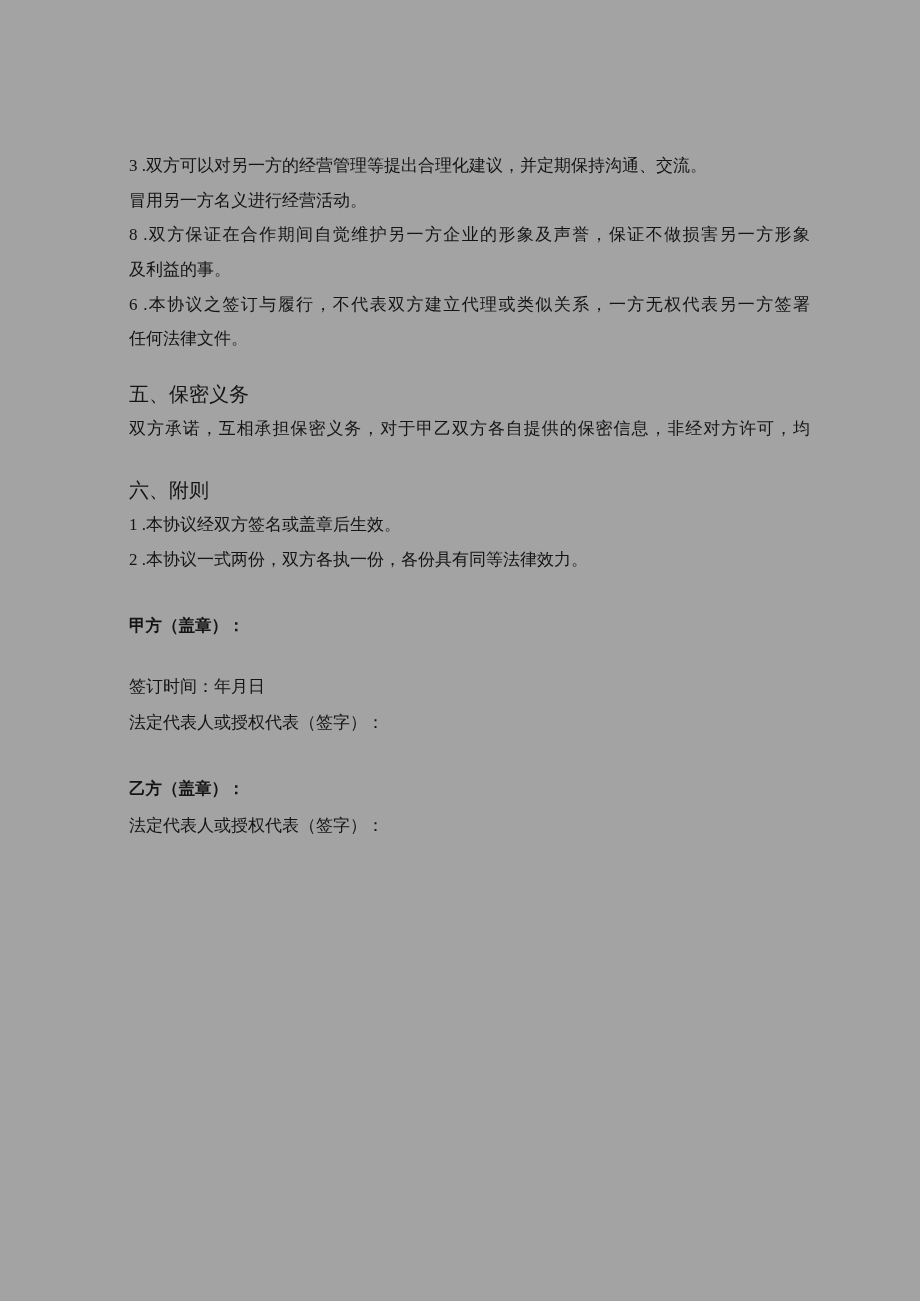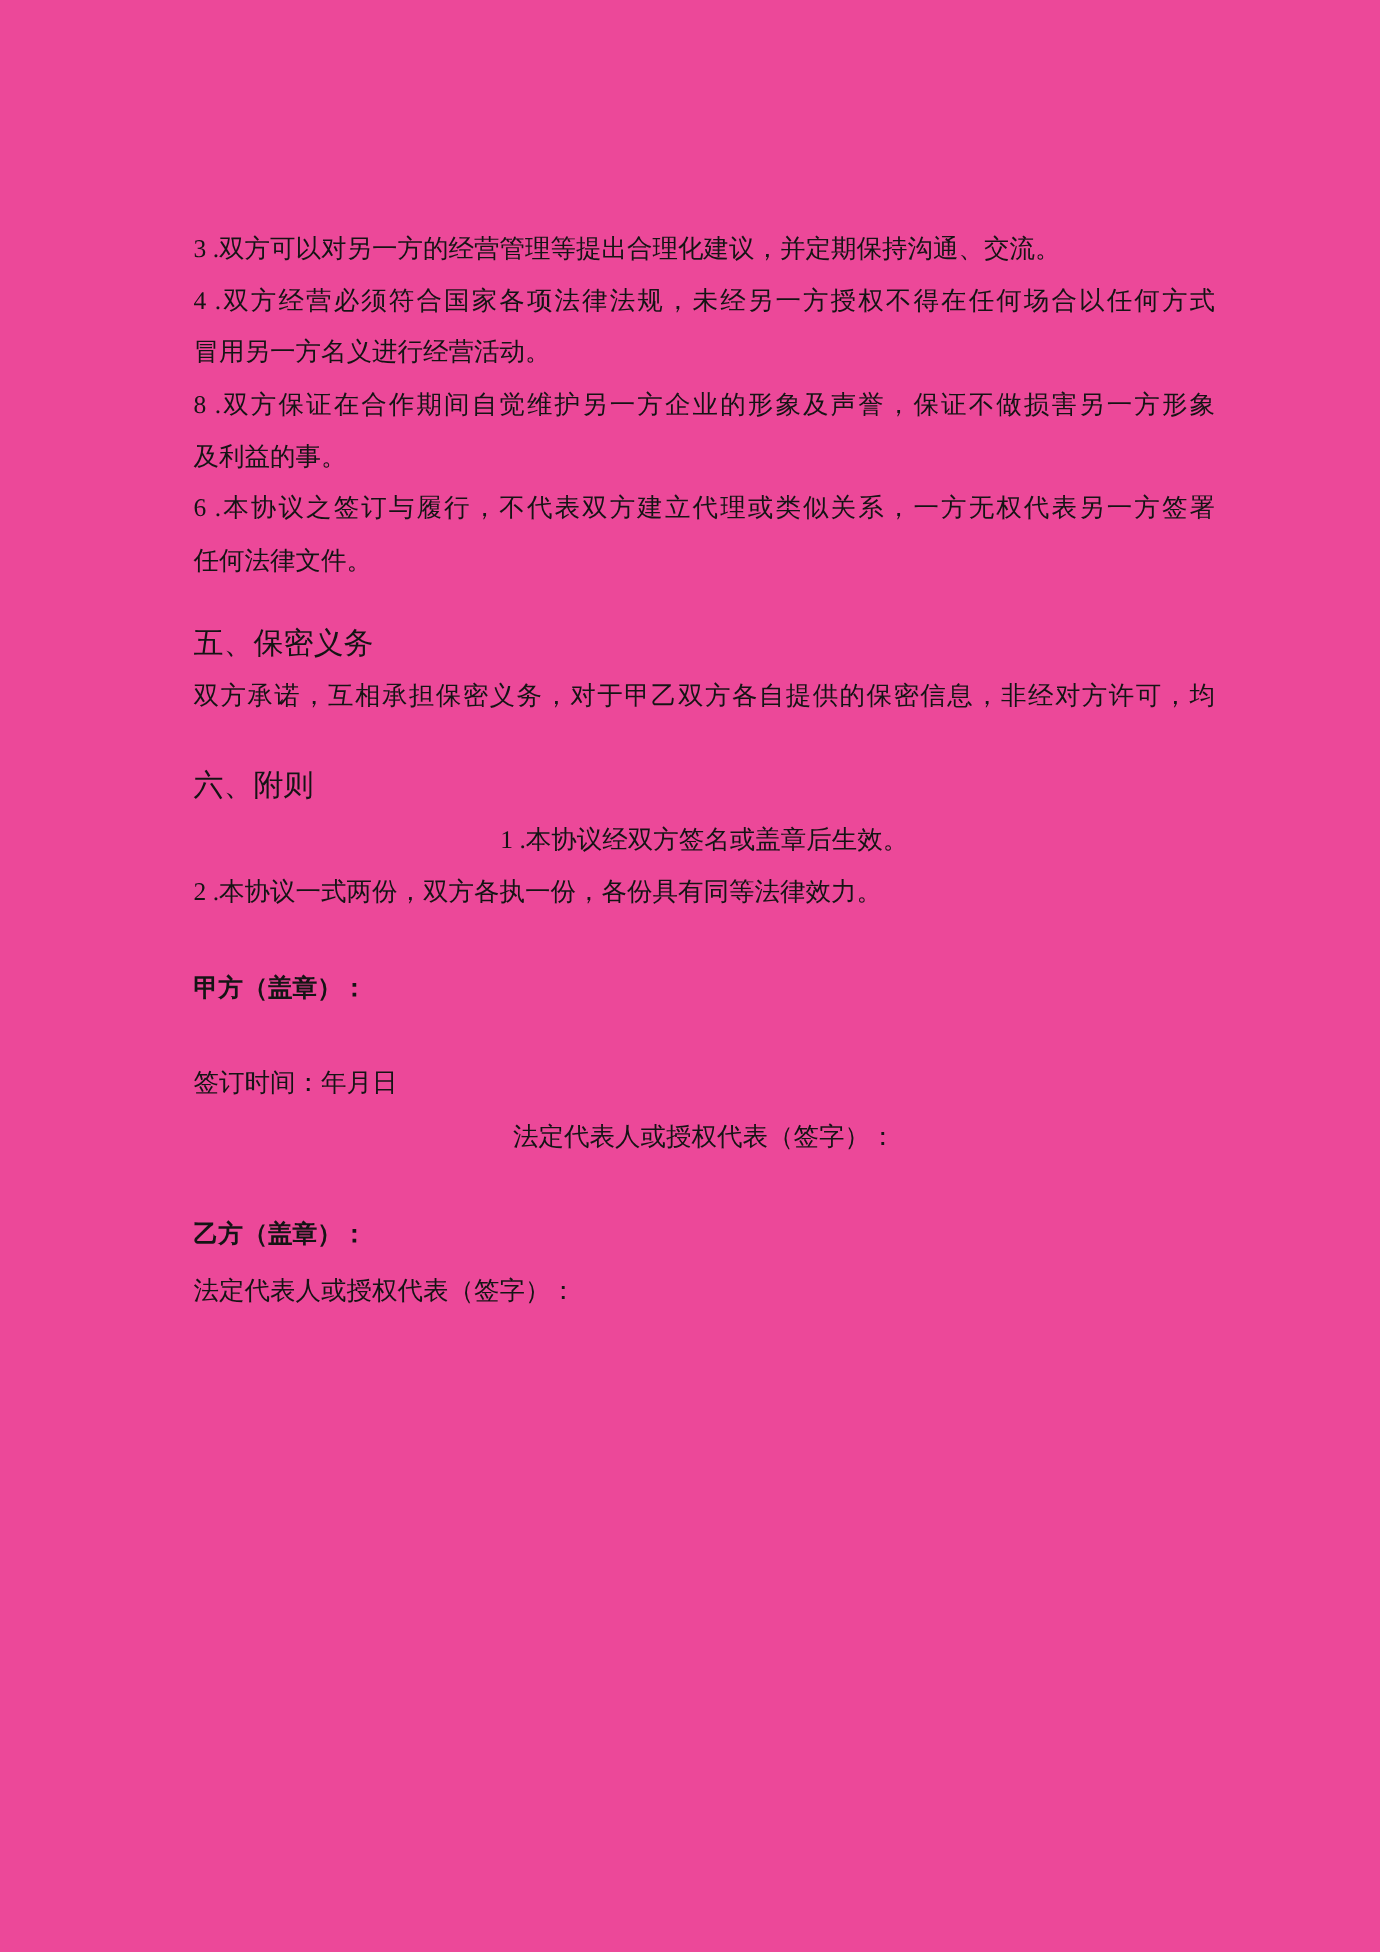--- a/index.html
+++ b/index.html
@@ -1,19 +1,19 @@
 <!DOCTYPE html>
 <html lang="zh"><head>
 <meta charset="utf-8">
 <style>
   html,body{margin:0;padding:0;background:#ffffff;}
   .page{
     position:relative;
     width:920px;height:1301px;
-    background:#ec4899;
+    background:#a3a3a3;
     overflow:hidden;
     color:#141414;
   }
   .content{
     position:absolute;
     left:129px;top:149px;
     width:681px;
   }
   .line{
     font-family:"Liberation Serif","DejaVu Serif",serif;
@@ -34,35 +34,34 @@
     height:34.7px;
     line-height:34.7px;
   }
   .party{
     font-family:"Liberation Sans","DejaVu Sans",sans-serif;
     font-weight:700;
     font-size:16.5px;
   }
   .mt-h5{margin-top:20px;}
   .mt-h6{margin-top:26px;}
-  .mt-1{margin-top:1px;text-align:center;}
+  .mt-1{margin-top:1px;}
   .mt-date{margin-top:28px;}
   .mt-pa{margin-top:30px;}
   .mt-pb{margin-top:31px;font-family:Liberation Serif, serif;}
   .mt-3{margin-top:3px;}
 </style>
 </head>
 <body>
 
 <div class="page">
   <div class="content">
 
     <div class="line">3 .双方可以对另一方的经营管理等提出合理化建议，并定期保持沟通、交流。</div>
 
-    <div class="line j">4 .双方经营必须符合国家各项法律法规，未经另一方授权不得在任何场合以任何方式</div>
     <div class="line">冒用另一方名义进行经营活动。</div>
 
     <div class="line j">8 .双方保证在合作期间自觉维护另一方企业的形象及声誉，保证不做损害另一方形象</div>
     <div class="line">及利益的事。</div>
 
     <div class="line j">6 .本协议之签订与履行，不代表双方建立代理或类似关系，一方无权代表另一方签署</div>
     <div class="line">任何法律文件。</div>
 
     <div class="line heading mt-h5">五、保密义务</div>
 

